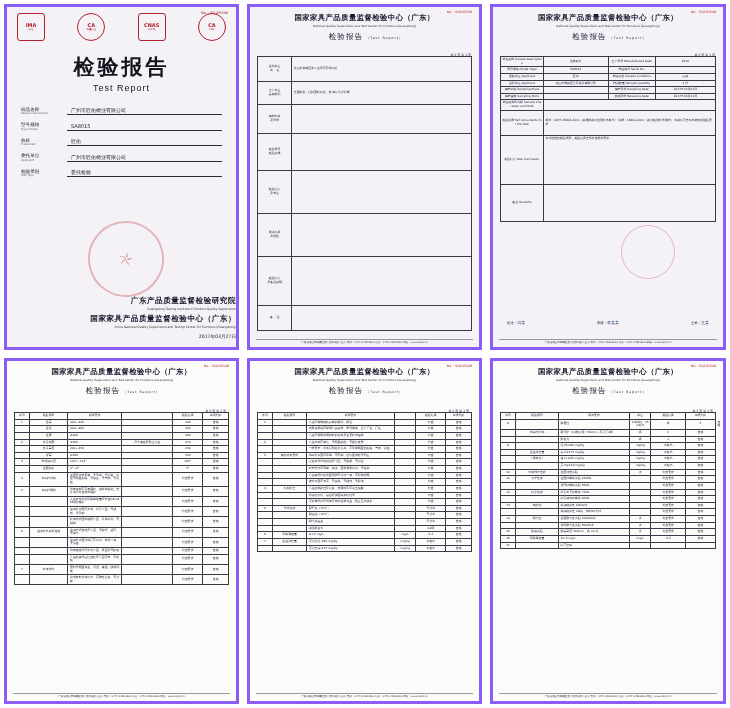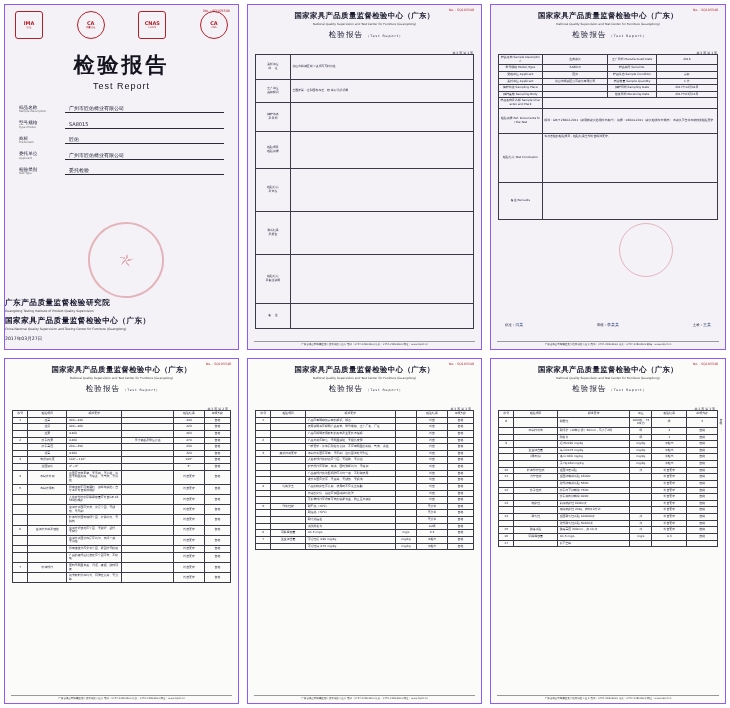--- a/index.html
+++ b/index.html
@@ -1,38 +1,38 @@
 <!DOCTYPE html>
 <html><head>
 <meta charset="utf-8">
 <style>
   html,body{margin:0;padding:0;background:#ffffff;}
   body{width:730px;height:708px;font-family:"DejaVu Sans","Liberation Sans",sans-serif;color:#1a1a2e;}
   .grid{display:grid;grid-template-columns:243px 243px 244px;grid-template-rows:354px 354px;width:730px;height:708px;}
   .cell{position:relative;overflow:hidden;box-sizing:border-box;padding:4px;}
-  .page{position:relative;width:100%;height:100%;background:#fdfdfb;border:1px solid #8b5cf6;box-sizing:border-box;overflow:hidden;}
+  .page{position:relative;width:100%;height:100%;background:#fdfdfb;border:3px solid #8b5cf6;box-sizing:border-box;overflow:hidden;}
   .page.lav{background:#f4f2f7;}
   .page.plain{background:#fbfbfa;}
   .tiny{font-size:3.4px;line-height:1.25;}
 
   
   .c1-logos{display:flex;justify-content:space-between;align-items:flex-start;padding:6px 10px 0 10px;}
   .logo{width:26px;height:26px;border-radius:50%;border:1.4px solid #b3202a;display:flex;flex-direction:column;align-items:center;justify-content:center;color:#b3202a;font-size:5px;font-weight:bold;line-height:1;}
   .logo small{font-size:2.4px;font-weight:normal;margin-top:1px;}
   .logo.sq{border-radius:3px;}
   .c1-no{position:absolute;right:8px;top:4px;font-size:3.4px;color:#b3202a;}
   .c1-title{margin-top:12px;text-align:center;}
   .c1-title .t1{font-size:21px;font-weight:bold;letter-spacing:3px;color:#14141e;}
   .c1-title .t2{font-size:9px;letter-spacing:1px;margin-top:2px;color:#14141e;font-family:Liberation Sans, sans-serif;}
   .c1-fields{margin:14px 14px 0 14px;}
   .frow{display:flex;align-items:flex-end;margin-bottom:7px;}
   .flab{width:46px;flex:0 0 46px;font-size:4.6px;line-height:1.15;}
   .flab i{display:block;font-style:normal;font-size:2.8px;color:#666;}
   .fval{flex:1;border-bottom:0.7px solid #2b2b35;font-size:5px;padding-left:4px;padding-bottom:1px;}
-  .c1-foot{position:absolute;left:0;right:0;bottom:8px;text-align:left;}
+  .c1-foot{position:absolute;left:0;right:0;bottom:8px;text-align:right;}
   .c1-foot .o1{font-size:7.6px;font-weight:bold;letter-spacing:0.5px;}
   .c1-foot .o1e{font-size:3px;color:#333;margin-top:1px;}
   .c1-foot .o2{font-size:7.6px;font-weight:bold;letter-spacing:0.5px;margin-top:3px;}
   .c1-foot .o2e{font-size:3px;color:#333;margin-top:1px;}
   .c1-foot .dt{font-size:4.6px;margin-top:5px;}
   .stamp{position:absolute;left:52%;top:74%;transform:translate(-50%,-50%) rotate(-12deg);width:72px;height:72px;border:2px solid rgba(190,40,50,.55);border-radius:50%;opacity:.55;}
   .stamp:after{content:"";position:absolute;left:50%;top:50%;width:16px;height:16px;transform:translate(-50%,-50%) rotate(18deg);background:
     conic-gradient(from 0deg,rgba(190,40,50,.6) 0 10%,transparent 10% 20%,rgba(190,40,50,.6) 20% 30%,transparent 30% 40%,rgba(190,40,50,.6) 40% 50%,transparent 50% 60%,rgba(190,40,50,.6) 60% 70%,transparent 70% 80%,rgba(190,40,50,.6) 80% 90%,transparent 90% 100%);
     clip-path:polygon(50% 0%,61% 35%,98% 35%,68% 57%,79% 91%,50% 70%,21% 91%,32% 57%,2% 35%,39% 35%);}
 

